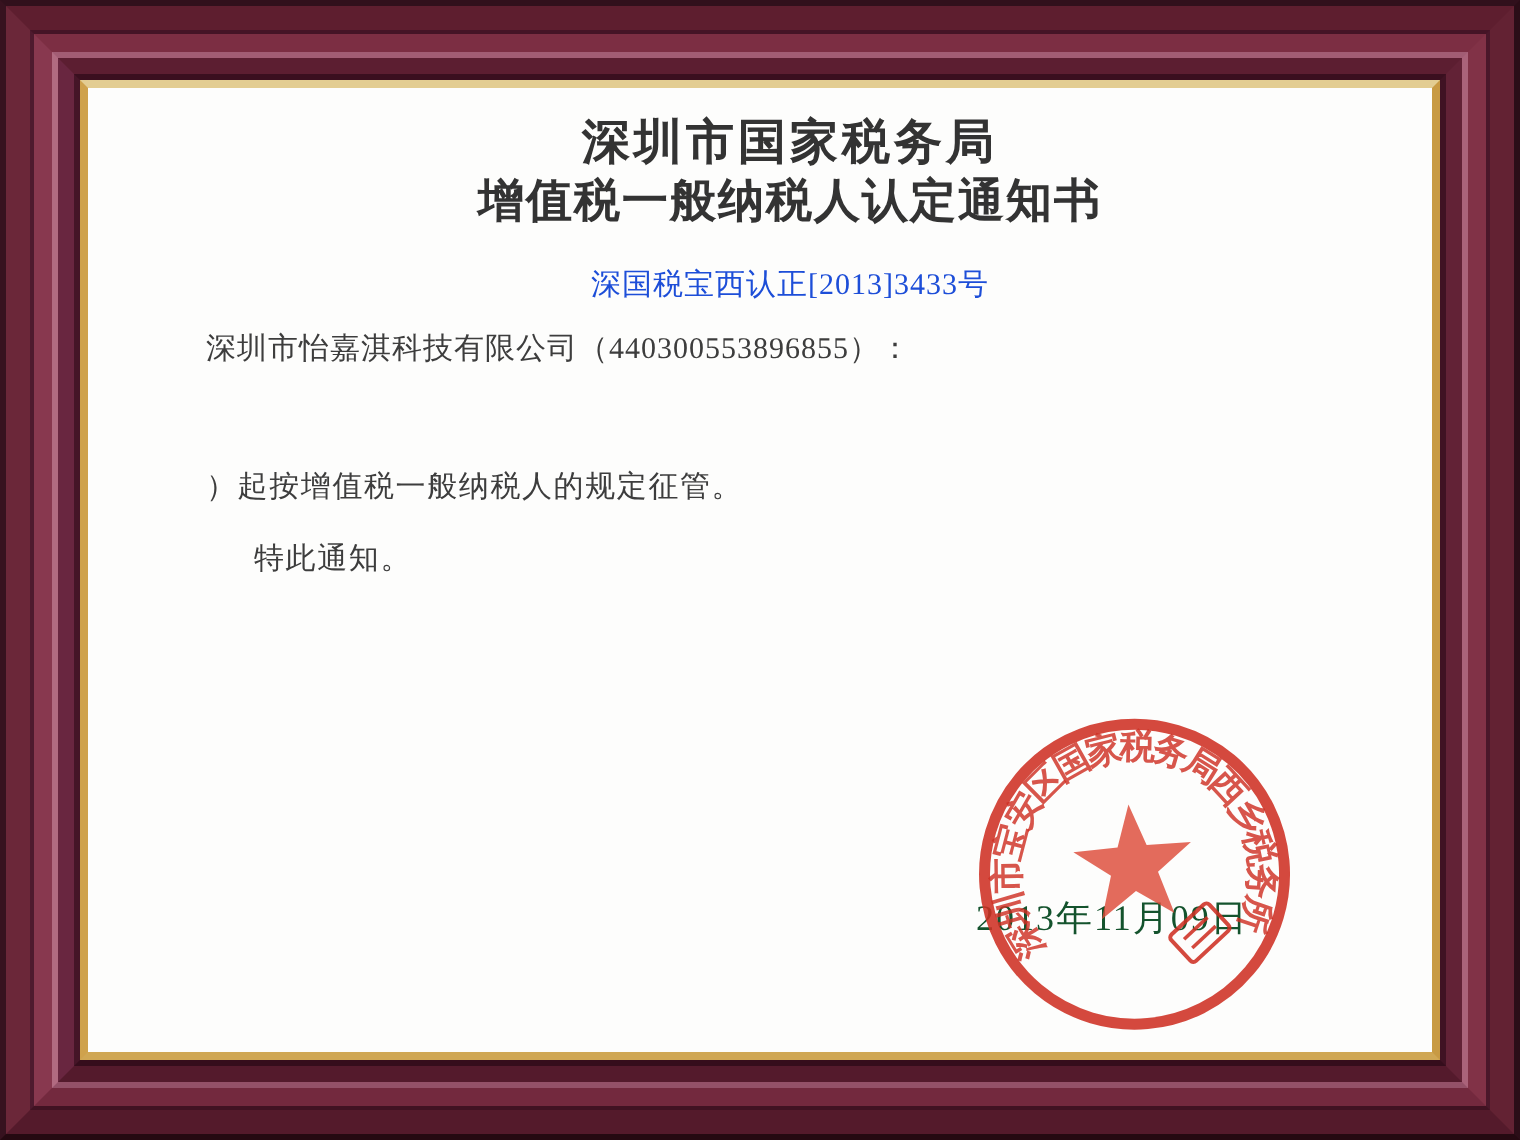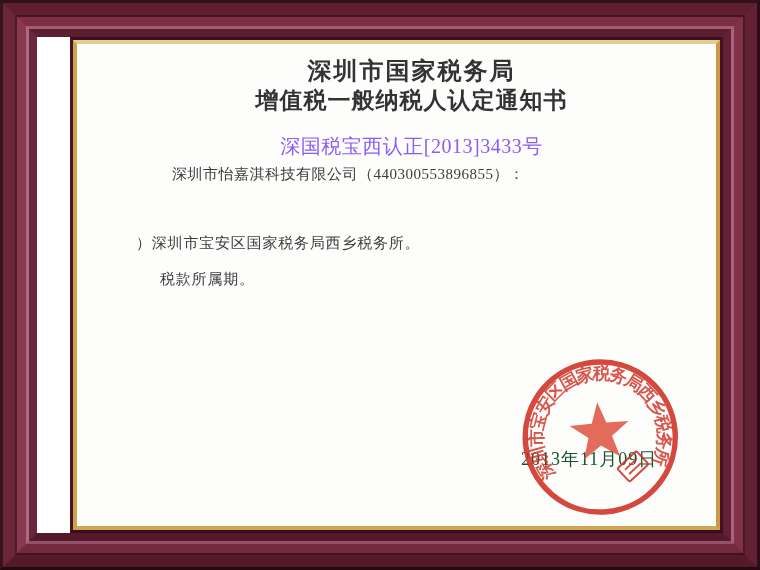--- a/index.html
+++ b/index.html
@@ -10,37 +10,37 @@
     font-family: "Liberation Serif", serif;
   }
   
   .band { box-sizing: border-box; width: 100%; height: 100%; }
   .f1 { width: 760px; height: 570px;
         border: 3px solid; border-color: #31101c #2b0d17 #250911 #37121f; }
   .f2 { border: 12px solid; border-color: #5e1e2f #632233 #541a2b #6b2739; }
   .f3 { border: 2px solid;  border-color: #451426 #4a172a #401222 #4e1a2e; }
   .f4 { border: 9px solid;  border-color: #7c2e43 #813247 #73293e #88384f; }
   .f5 { border: 3px solid;  border-color: #a25d74 #aa637a #945168 #b16b81; }
-  .f6 { border: 8px solid;  border-color: #5c1e31 #622236 #541a2c #692640; padding-left: 33px; }
+  .f6 { border: 8px solid;  border-color: #5c1e31 #622236 #541a2c #692640; }
   .f7 { border: 3px solid;  border-color: #3a0f1f #401223 #350d1c #451527; }
   .f8 { border: 4px solid;  border-color: #e3cd92 #c89a43 #d0a754 #cfa24c; }
 
   
   .paper {
     box-sizing: border-box; width: 100%; height: 100%;
     background: #fdfdfc; position: relative;
     color: #3d3d3d;
   }
   .abs { position: absolute; white-space: nowrap; }
   .centered { left: 30px; right: 0; text-align: center; }
 
   .title1 { top: 11px;  font-size: 24px; font-weight: bold; letter-spacing: 2px; color: #333333; }
   .title2 { top: 41px;  font-size: 23px; font-weight: bold; letter-spacing: 1px; color: #333333; }
-  .docno  { top: 89px;  font-size: 20px; color: #8b5cf6; letter-spacing: 0.5px; }
-  .recipient { top: 121px; left: 59px; font-size: 15px; letter-spacing: 0.5px; margin-left: 36px; }
+  .docno  { top: 89px;  font-size: 15px; color: #1d4ed8; letter-spacing: 0.5px; }
+  .recipient { top: 121px; left: 59px; font-size: 15px; letter-spacing: 0.5px; }
   .body1  { top: 158px; left: 59px; right: 6px; font-size: 15px; letter-spacing: 0.8px; text-indent: 24px; }
   .body2  { top: 190px; left: 59px; font-size: 15px; letter-spacing: 0.8px; }
   .closing{ top: 226px; left: 83px; font-size: 15px; letter-spacing: 0.8px; }
 
   .date {
     top: 403px; left: 444px; z-index: 1;
     font-size: 18px; letter-spacing: 1px; color: #14532d;
   }
   .seal {
     position: absolute; left: 441px; top: 307px;
@@ -64,23 +64,23 @@
 
           <div class="abs centered title1">深圳市国家税务局</div>
 
           <div class="abs centered title2">增值税一般纳税人认定通知书</div>
 
           <div class="abs centered docno">深国税宝西认正[2013]3433号</div>
 
           <div class="abs recipient">深圳市怡嘉淇科技有限公司（440300553896855）：</div>
 
 
-          <div class="abs body2">）深圳市宝安区国家税务局西乡税务所。</div>
+          <div class="abs body2">）起按增值税一般纳税人的规定征管。</div>
 
-          <div class="abs closing">税款所属期。</div>
+          <div class="abs closing">特此通知。</div>
 
           <div class="abs date">2013年11月09日</div>
 
           <svg class="seal" viewBox="0 0 166 166" xmlns="http://www.w3.org/2000/svg">
             <g stroke-opacity="0.88" fill-opacity="0.82">
               <circle cx="82" cy="86" r="75" fill="none" stroke="#ce3023" stroke-width="5.5"></circle>
               <polygon points="82,51 89.3,72 111.5,72.4 93.8,85.8 100.2,107.1 82,94.4 63.8,107.1 70.2,85.8 52.5,72.4 74.7,72" fill="#dd4a38"></polygon>
               <path id="sealArc" d="M 34.5 119.3 A 58 58 0 1 1 129.5 119.3" fill="none"></path>
               <text font-size="17.5" font-weight="bold" fill="#ce3023" font-family="Liberation Serif, serif">
                 <textPath href="#sealArc" startOffset="0" textLength="250" lengthAdjust="spacing">深圳市宝安区国家税务局西乡税务所</textPath>

